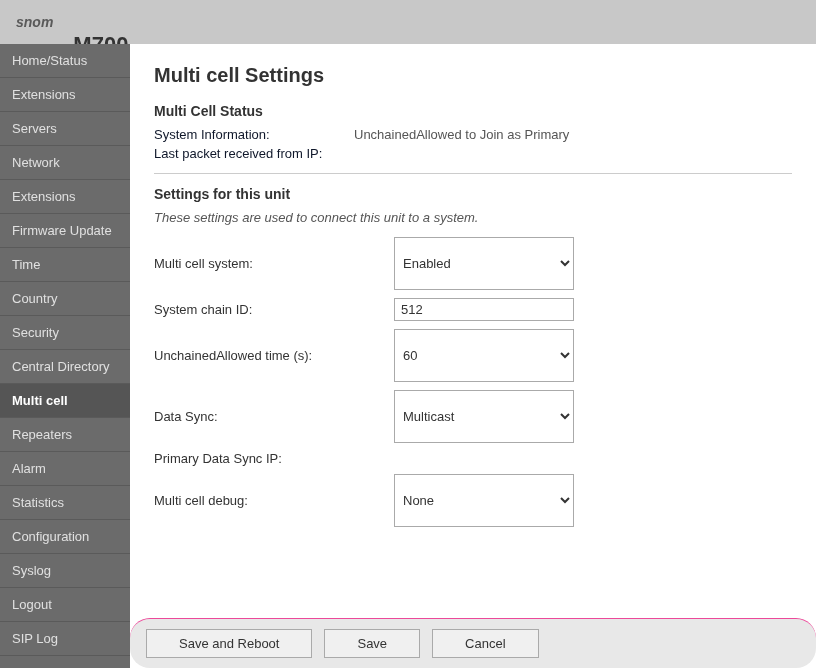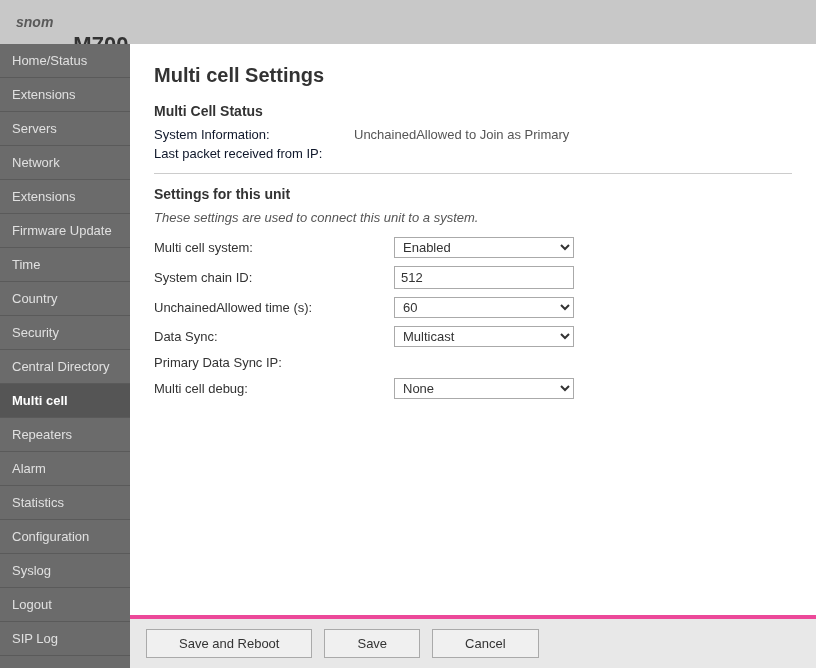--- a/index.html
+++ b/index.html
@@ -113,42 +113,43 @@
       width: 200px;
       flex-shrink: 0;
       color: #333;
       font-size: 13px;
     }
     .form-control {
       font-size: 13px;
     }
     select.form-control {
       width: 180px;
-      padding: 1px 4px;
+      padding: 17px 4px;
       border: 1px solid #aaa;
       background: #fff;
       color: #333;
       cursor: pointer;
     }
     input.form-control {
       width: 180px;
       padding: 3px 6px;
       border: 1px solid #aaa;
       background: #fff;
       color: #333;
     }
 
     
     #footer {
       background: #e8e8e8;
-      border-top: 4px solid #ec4899;
+      border-top: 1px solid #ec4899;
       padding: 10px 16px;
       display: flex;
       gap: 12px;
       flex-shrink: 0;
+      border-radius: 20px;
     }
     .footer-btn {
       padding: 6px 32px;
       font-size: 13px;
       cursor: pointer;
       border: 1px solid #aaa;
       background: #f0f0f0;
       color: #333;
     }
   </style>

